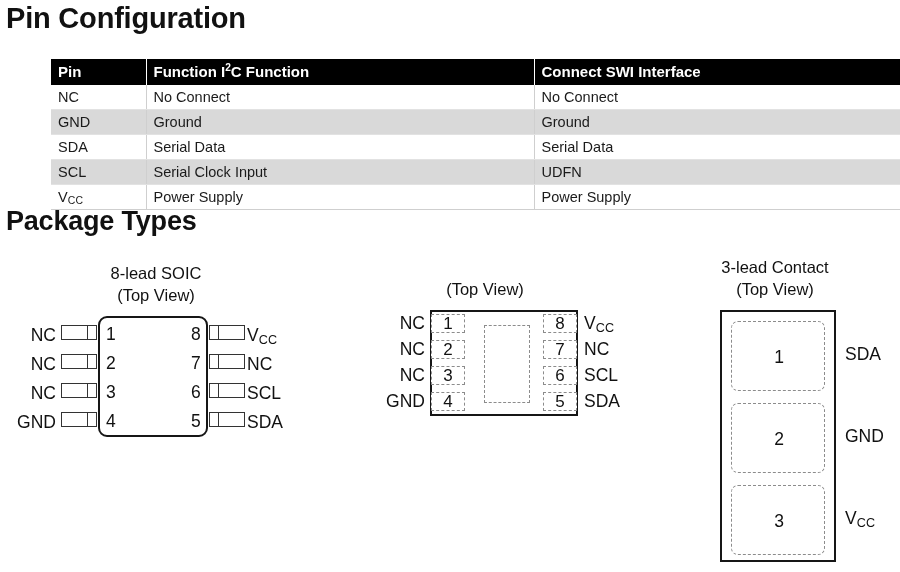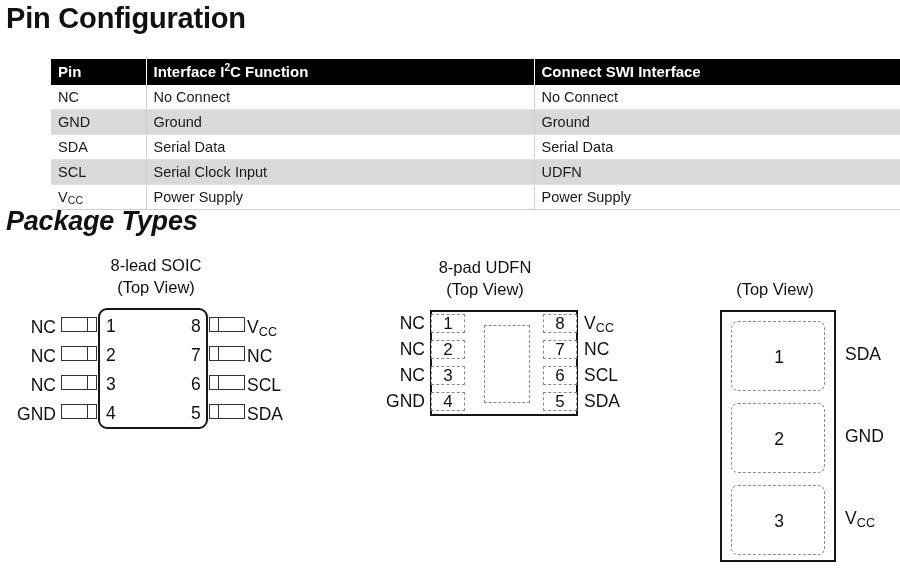--- a/index.html
+++ b/index.html
@@ -20,21 +20,21 @@
   
   .section-heading {
     position: absolute;
     font-family: "Liberation Sans", sans-serif;
     font-weight: bold;
     color: #111111;
     letter-spacing: -0.2px;
     white-space: nowrap;
   }
   #pin-config-heading { left: 6px; top: 2px; font-size: 29px; }
-  #package-types-heading { left: 6px; top: 206px; font-size: 27px; font-style: italic; }
+  #package-types-heading { left: 6px; top: 206px; font-size: 27px; }
 
   
   #pin-table {
     position: absolute;
     left: 6px;
     top: 59px;
     width: 886px;
     border-collapse: collapse;
     table-layout: fixed;
     font-size: 14.5px;
@@ -103,21 +103,21 @@
 
   .pin-num {
     position: absolute;
     font-size: 17.5px;
     color: #111111;
     line-height: 1;
     white-space: nowrap;
   }
 
   
-  #pkg-soic { left: 6px; top: 256px; width: 300px; height: 200px; }
+  #pkg-soic { left: 6px; top: 264px; width: 300px; height: 200px; }
   #soic-body {
     position: absolute;
     left: 92px; top: 52px;
     width: 110px; height: 121px;
     border: 2.5px solid #161616;
     border-radius: 9px;
     background: #ffffff;
     box-sizing: border-box;
   }
   .soic-lead {
@@ -215,21 +215,21 @@
 
 <table id="pin-table">
   <colgroup>
     <col class="c-pin">
       <col class="c-i2c">
       <col class="c-swi">
   </colgroup>
   <thead>
     <tr>
       <th>Pin</th>
-      <th><span>Interface I</span><sup class="sup2">2</sup><span>C Function</span></th>
+      <th><span>Function I</span><sup class="sup2">2</sup><span>C Function</span></th>
       <th>Connect SWI Interface</th>
     </tr>
   </thead>
   <tbody>
     <tr class="odd">
       <td>NC</td>
       <td>No Connect</td>
       <td>No Connect</td>
     </tr>
     <tr class="even">
@@ -310,21 +310,20 @@
   <div class="pin-num" style="left:100px; top:91px;">2</div>
   <div class="pin-num" style="left:100px; top:120px;">3</div>
   <div class="pin-num" style="left:100px; top:149px;">4</div>
   <div class="pin-num" style="left:185px; top:62px;">8</div>
   <div class="pin-num" style="left:185px; top:91px;">7</div>
   <div class="pin-num" style="left:185px; top:120px;">6</div>
   <div class="pin-num" style="left:185px; top:149px;">5</div>
 </div>
 
 <div class="pkg" id="pkg-udfn">
-  <div class="pkg-title l1" style="left:-35px;">8-pad UDFN</div>
   <div class="pkg-title l2" style="left:-35px;">(Top View)</div>
 
   <div class="pin-label right-al" style="left:0px; top:57px; width:50px;">NC</div>
   <div class="pin-label right-al" style="left:0px; top:83px; width:50px;">NC</div>
   <div class="pin-label right-al" style="left:0px; top:109px; width:50px;">NC</div>
   <div class="pin-label right-al" style="left:0px; top:135px; width:50px;">GND</div>
 
   <div class="pin-label" style="left:209px; top:57px;"><span>V</span><sub class="subcc">CC</sub></div>
   <div class="pin-label" style="left:209px; top:83px;">NC</div>
   <div class="pin-label" style="left:209px; top:109px;">SCL</div>
@@ -346,20 +345,21 @@
     <div class="udfn-num" style="left:-1px; top:54px;">3</div>
     <div class="udfn-num" style="left:-1px; top:80px;">4</div>
     <div class="udfn-num" style="right:-1px; top:2px;">8</div>
     <div class="udfn-num" style="right:-1px; top:28px;">7</div>
     <div class="udfn-num" style="right:-1px; top:54px;">6</div>
     <div class="udfn-num" style="right:-1px; top:80px;">5</div>
   </div>
 </div>
 
 <div class="pkg" id="pkg-contact">
+  <div class="pkg-title l1" style="left:-20px;">3-lead Contact</div>
   <div class="pkg-title l2" style="left:-20px;">(Top View)</div>
 
   <div id="contact-body">
     <div class="contact-pad" style="top:9px;">
       <div class="contact-num">1</div>
     </div>
     <div class="contact-pad" style="top:91px;">
       <div class="contact-num">2</div>
     </div>
     <div class="contact-pad" style="top:173px;">

